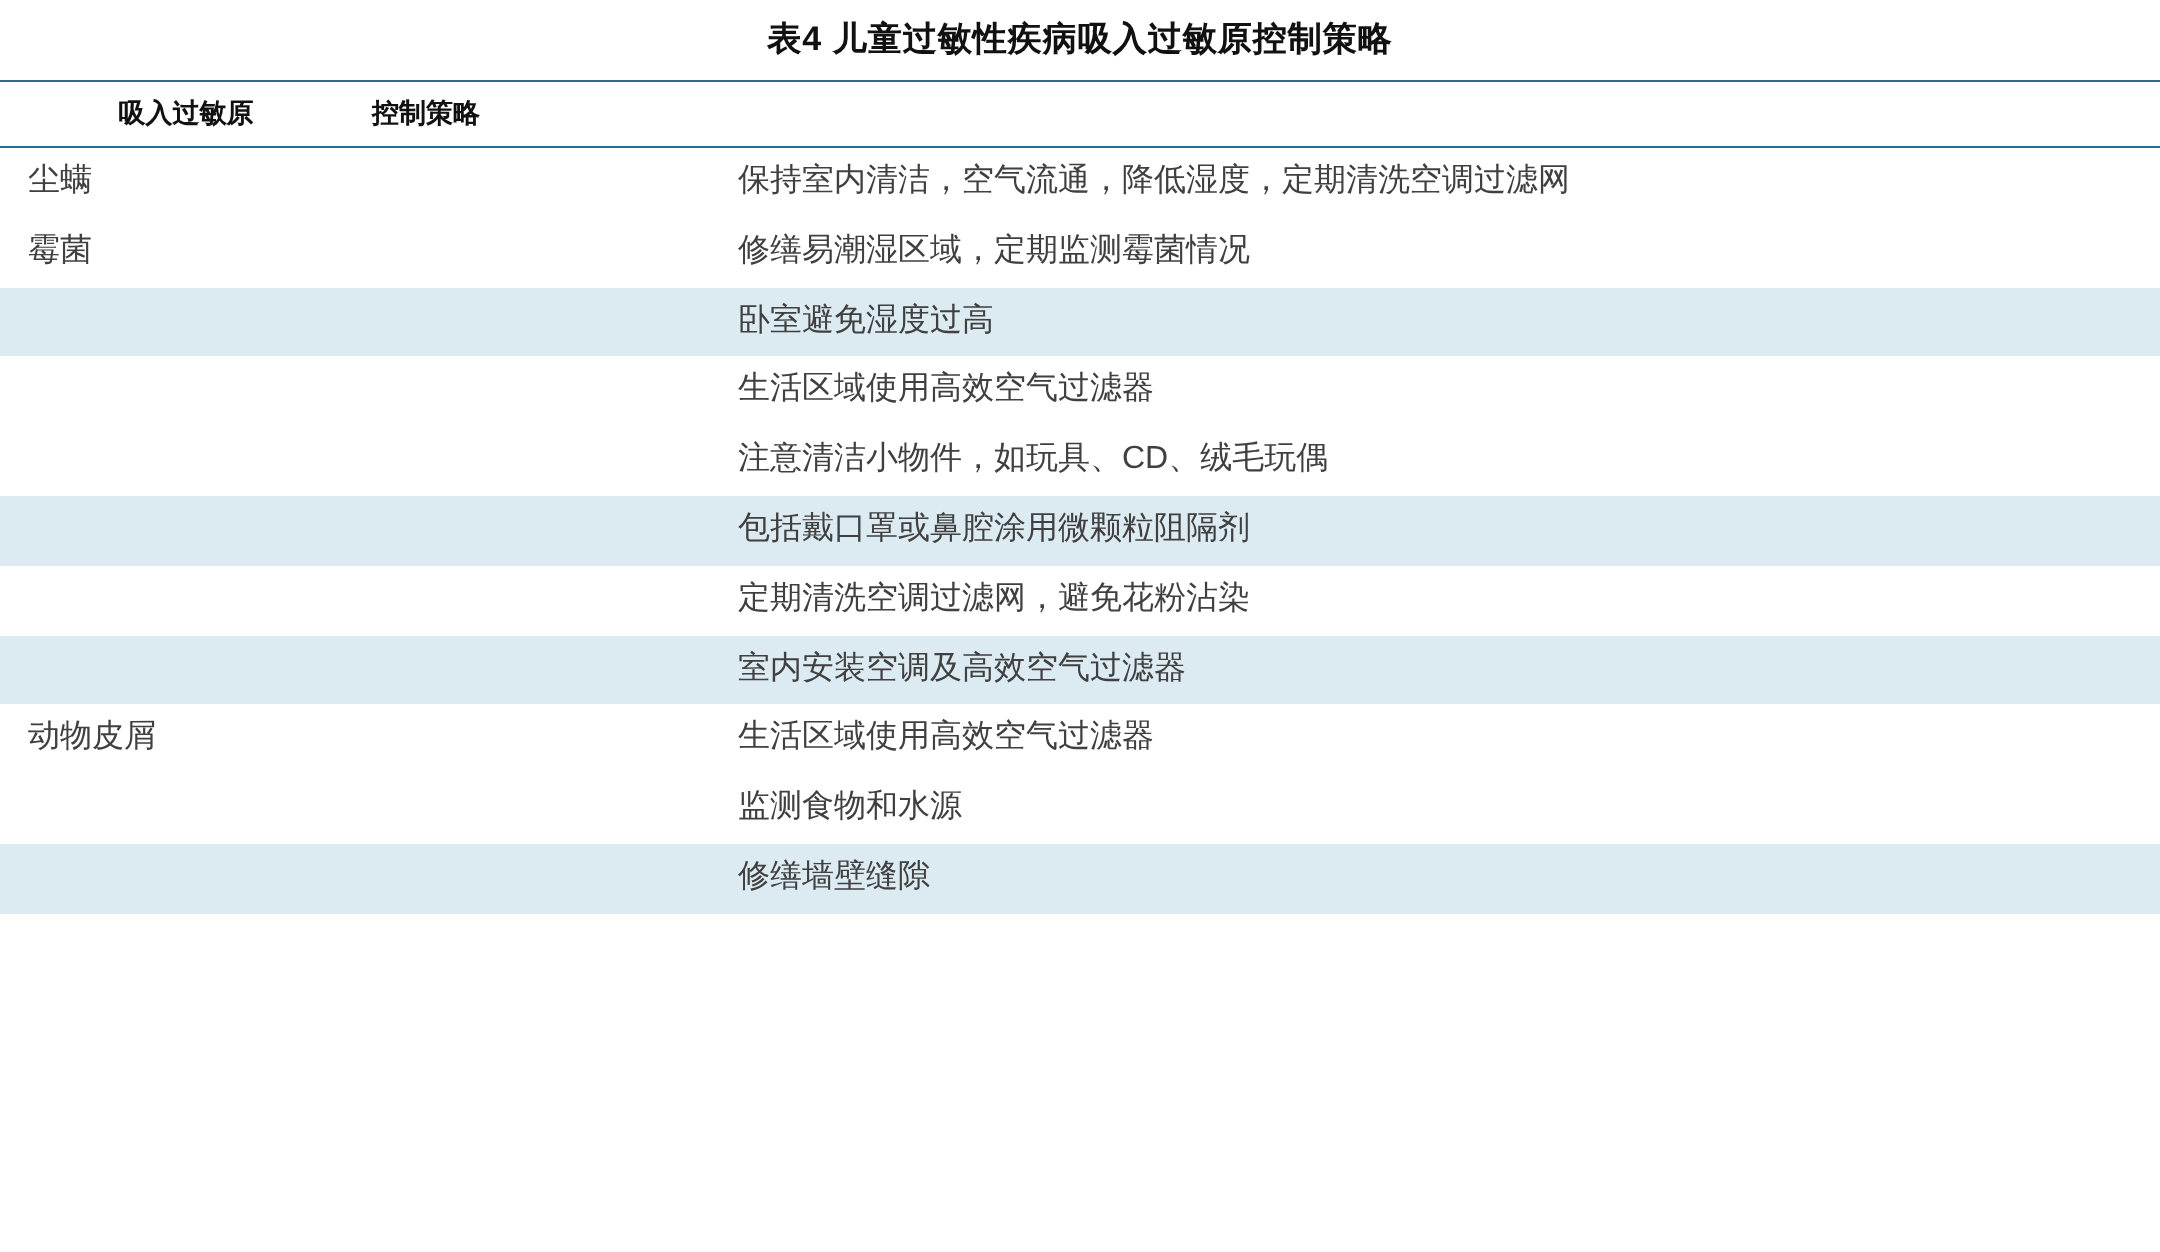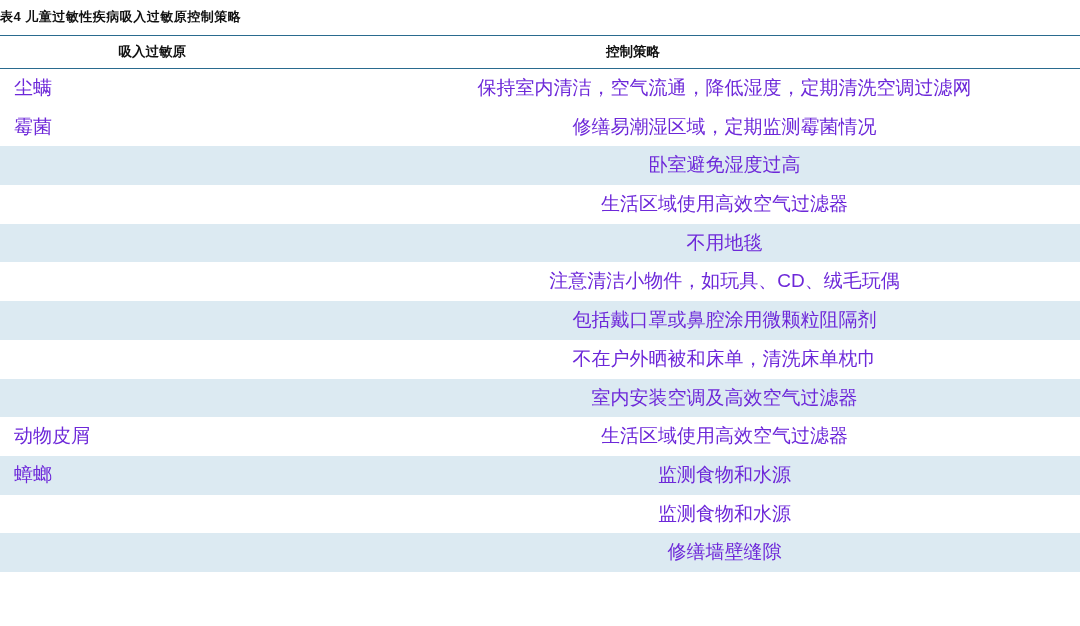--- a/index.html
+++ b/index.html
@@ -14,22 +14,22 @@
     color: #1a1a1a;
     overflow: hidden;
   }
   .page {
     width: 1080px;
     height: 626px;
     position: relative;
     box-sizing: border-box;
   }
   .table-title {
-    text-align: left;
-    font-size: 13px;
+    text-align: center;
+    font-size: 17px;
     font-weight: bold;
     color: #111;
     letter-spacing: 0.5px;
     padding: 8px 0 9px 0;
     margin: 0;
   }
   table.data-table {
     width: 1080px;
     border-collapse: collapse;
     table-layout: fixed;
@@ -40,42 +40,42 @@
   .head-row th {
     font-size: 13.5px;
     font-weight: bold;
     color: #111;
     padding: 7px 0 7px 0;
     border-top: 1.6px solid #2a6b8f;
     border-bottom: 1.2px solid #2a6b8f;
     background: #ffffff;
   }
   .head-row th.allergen-head {
-    text-align: right;
+    text-align: center;
   }
   .head-row th.strategy-head {
-    text-align: center;
+    text-align: left;
   }
 
   tbody tr td {
-    font-size: 19px;
+    font-size: 16px;
     line-height: 1.3;
-    color: #6d28d9;
+    color: #404040;
     padding: 7px 0 7px 0;
     vertical-align: middle;
     height: 16px;
   }
   tbody tr td.allergen-cell {
     padding-left: 14px;
     text-align: left;
     white-space: nowrap;
   }
   tbody tr td.strategy-cell {
     padding-left: 183px;
-    text-align: center;
+    text-align: left;
   }
   tbody tr.shade td {
     background: #dceaf2;
   }
   tbody tr.plain td {
     background: #ffffff;
   }
 </style>
 </head>
 <body>
@@ -105,47 +105,39 @@
           <td class="strategy-cell">修缮易潮湿区域，定期监测霉菌情况</td>
         </tr>
         <tr class="shade">
           <td class="allergen-cell"></td>
           <td class="strategy-cell">卧室避免湿度过高</td>
         </tr>
         <tr class="plain">
           <td class="allergen-cell"></td>
           <td class="strategy-cell">生活区域使用高效空气过滤器</td>
         </tr>
-        <tr class="shade">
-          <td class="allergen-cell"></td>
-          <td class="strategy-cell">不用地毯</td>
-        </tr>
         <tr class="plain">
           <td class="allergen-cell"></td>
           <td class="strategy-cell">注意清洁小物件，如玩具、CD、绒毛玩偶</td>
         </tr>
         <tr class="shade">
           <td class="allergen-cell"></td>
           <td class="strategy-cell">包括戴口罩或鼻腔涂用微颗粒阻隔剂</td>
         </tr>
         <tr class="plain">
           <td class="allergen-cell"></td>
-          <td class="strategy-cell">不在户外晒被和床单，清洗床单枕巾</td>
+          <td class="strategy-cell">定期清洗空调过滤网，避免花粉沾染</td>
         </tr>
         <tr class="shade">
           <td class="allergen-cell"></td>
           <td class="strategy-cell">室内安装空调及高效空气过滤器</td>
         </tr>
         <tr class="plain">
           <td class="allergen-cell">动物皮屑</td>
           <td class="strategy-cell">生活区域使用高效空气过滤器</td>
-        </tr>
-        <tr class="shade">
-          <td class="allergen-cell">蟑螂</td>
-          <td class="strategy-cell">监测食物和水源</td>
         </tr>
         <tr class="plain">
           <td class="allergen-cell"></td>
           <td class="strategy-cell">监测食物和水源</td>
         </tr>
         <tr class="shade">
           <td class="allergen-cell"></td>
           <td class="strategy-cell">修缮墙壁缝隙</td>
         </tr>
       </tbody>

